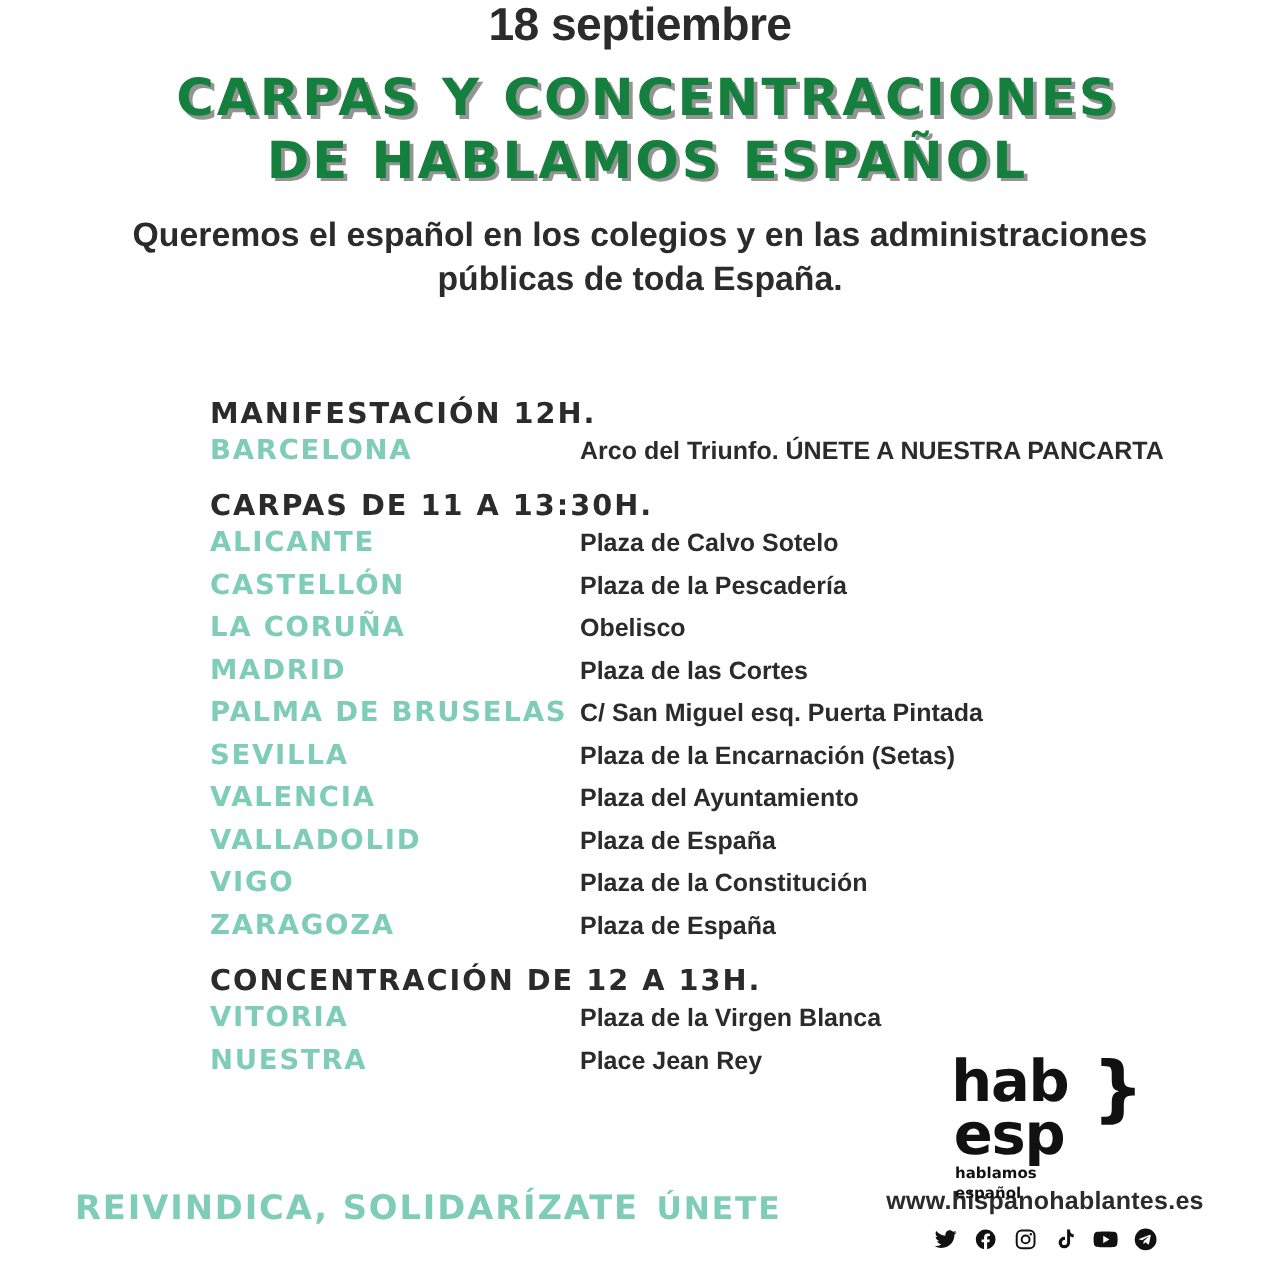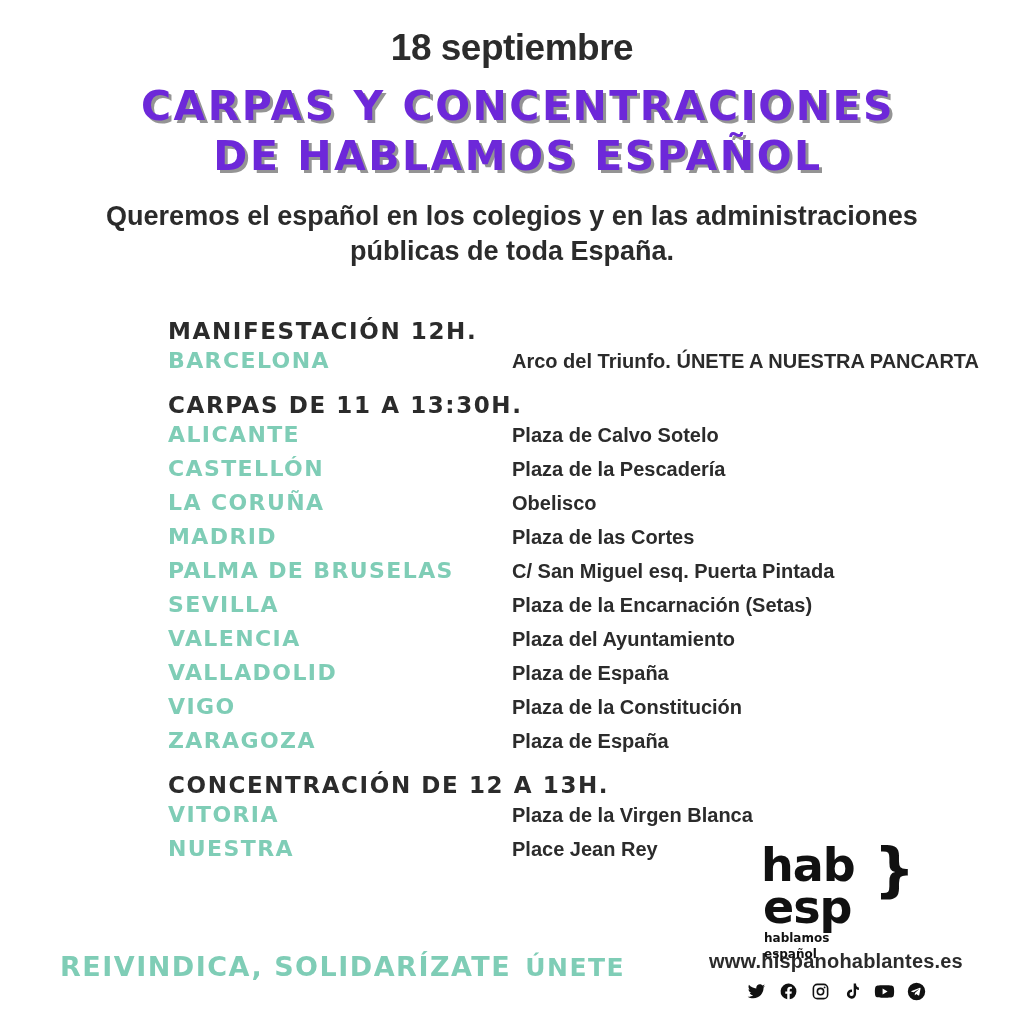--- a/index.html
+++ b/index.html
@@ -23,28 +23,27 @@
     box-sizing: border-box;
   }
 
   
   .date {
     text-align: center;
     font-size: 37px;
     font-weight: bold;
     letter-spacing: -0.5px;
     color: #2b2b2b;
-    padding-top: 28px;
     line-height: 1.1;
   }
 
   .headline {
     text-align: center;
     margin-top: 12px;
-    color: #6d28d9;
+    color: #15803d;
     font-family: "DejaVu Sans", sans-serif;
     font-weight: bold;
     font-size: 41px;
     letter-spacing: 2.5px;
     line-height: 1.22;
     text-shadow: 3px 3px 0 rgba(60,60,60,0.55);
     padding-left: 12px;
   }
   .headline .line2 {
     display: block;
@@ -77,21 +76,20 @@
     margin: 0 0 4px 0;
   }
   .section-head.spaced {
     margin-top: 10px;
   }
 
   .row {
     display: flex;
     align-items: baseline;
     height: 34px;
-    gap: 48px;
   }
   .row .city {
     width: 296px;
     flex: 0 0 296px;
     font-family: "DejaVu Sans", sans-serif;
     font-weight: bold;
     font-size: 22px;
     letter-spacing: 1.4px;
     color: #7fcdb6;
     white-space: nowrap;

